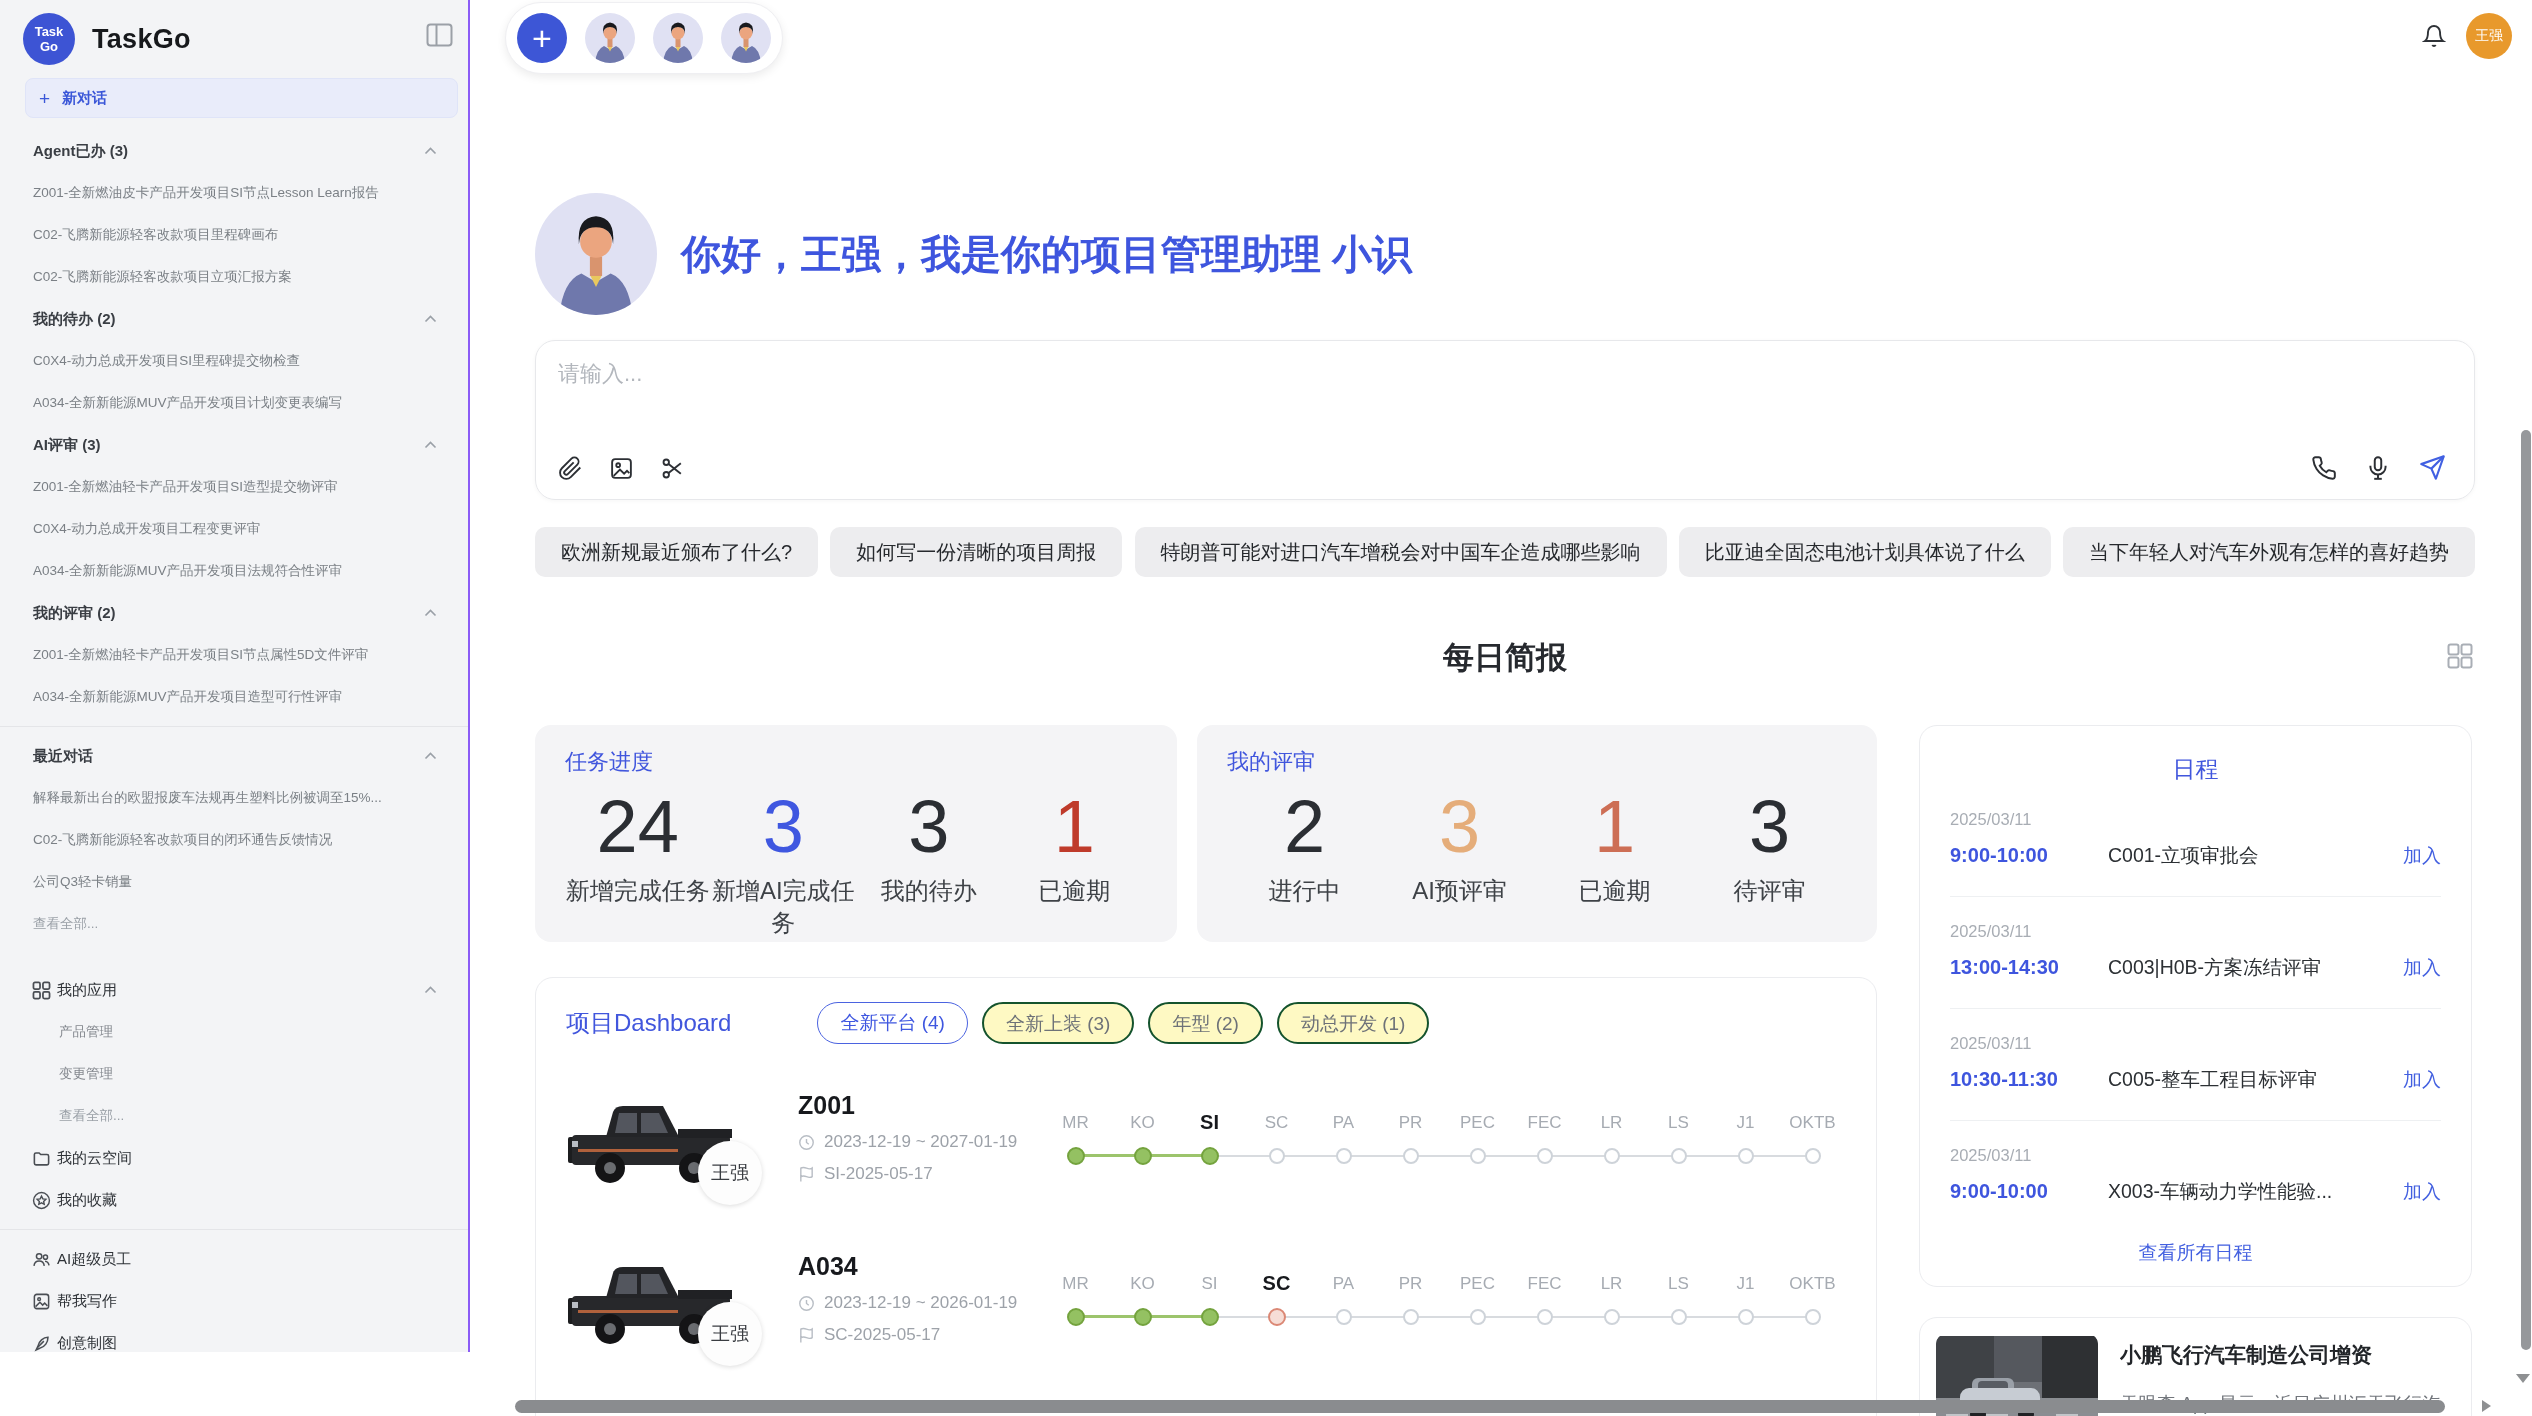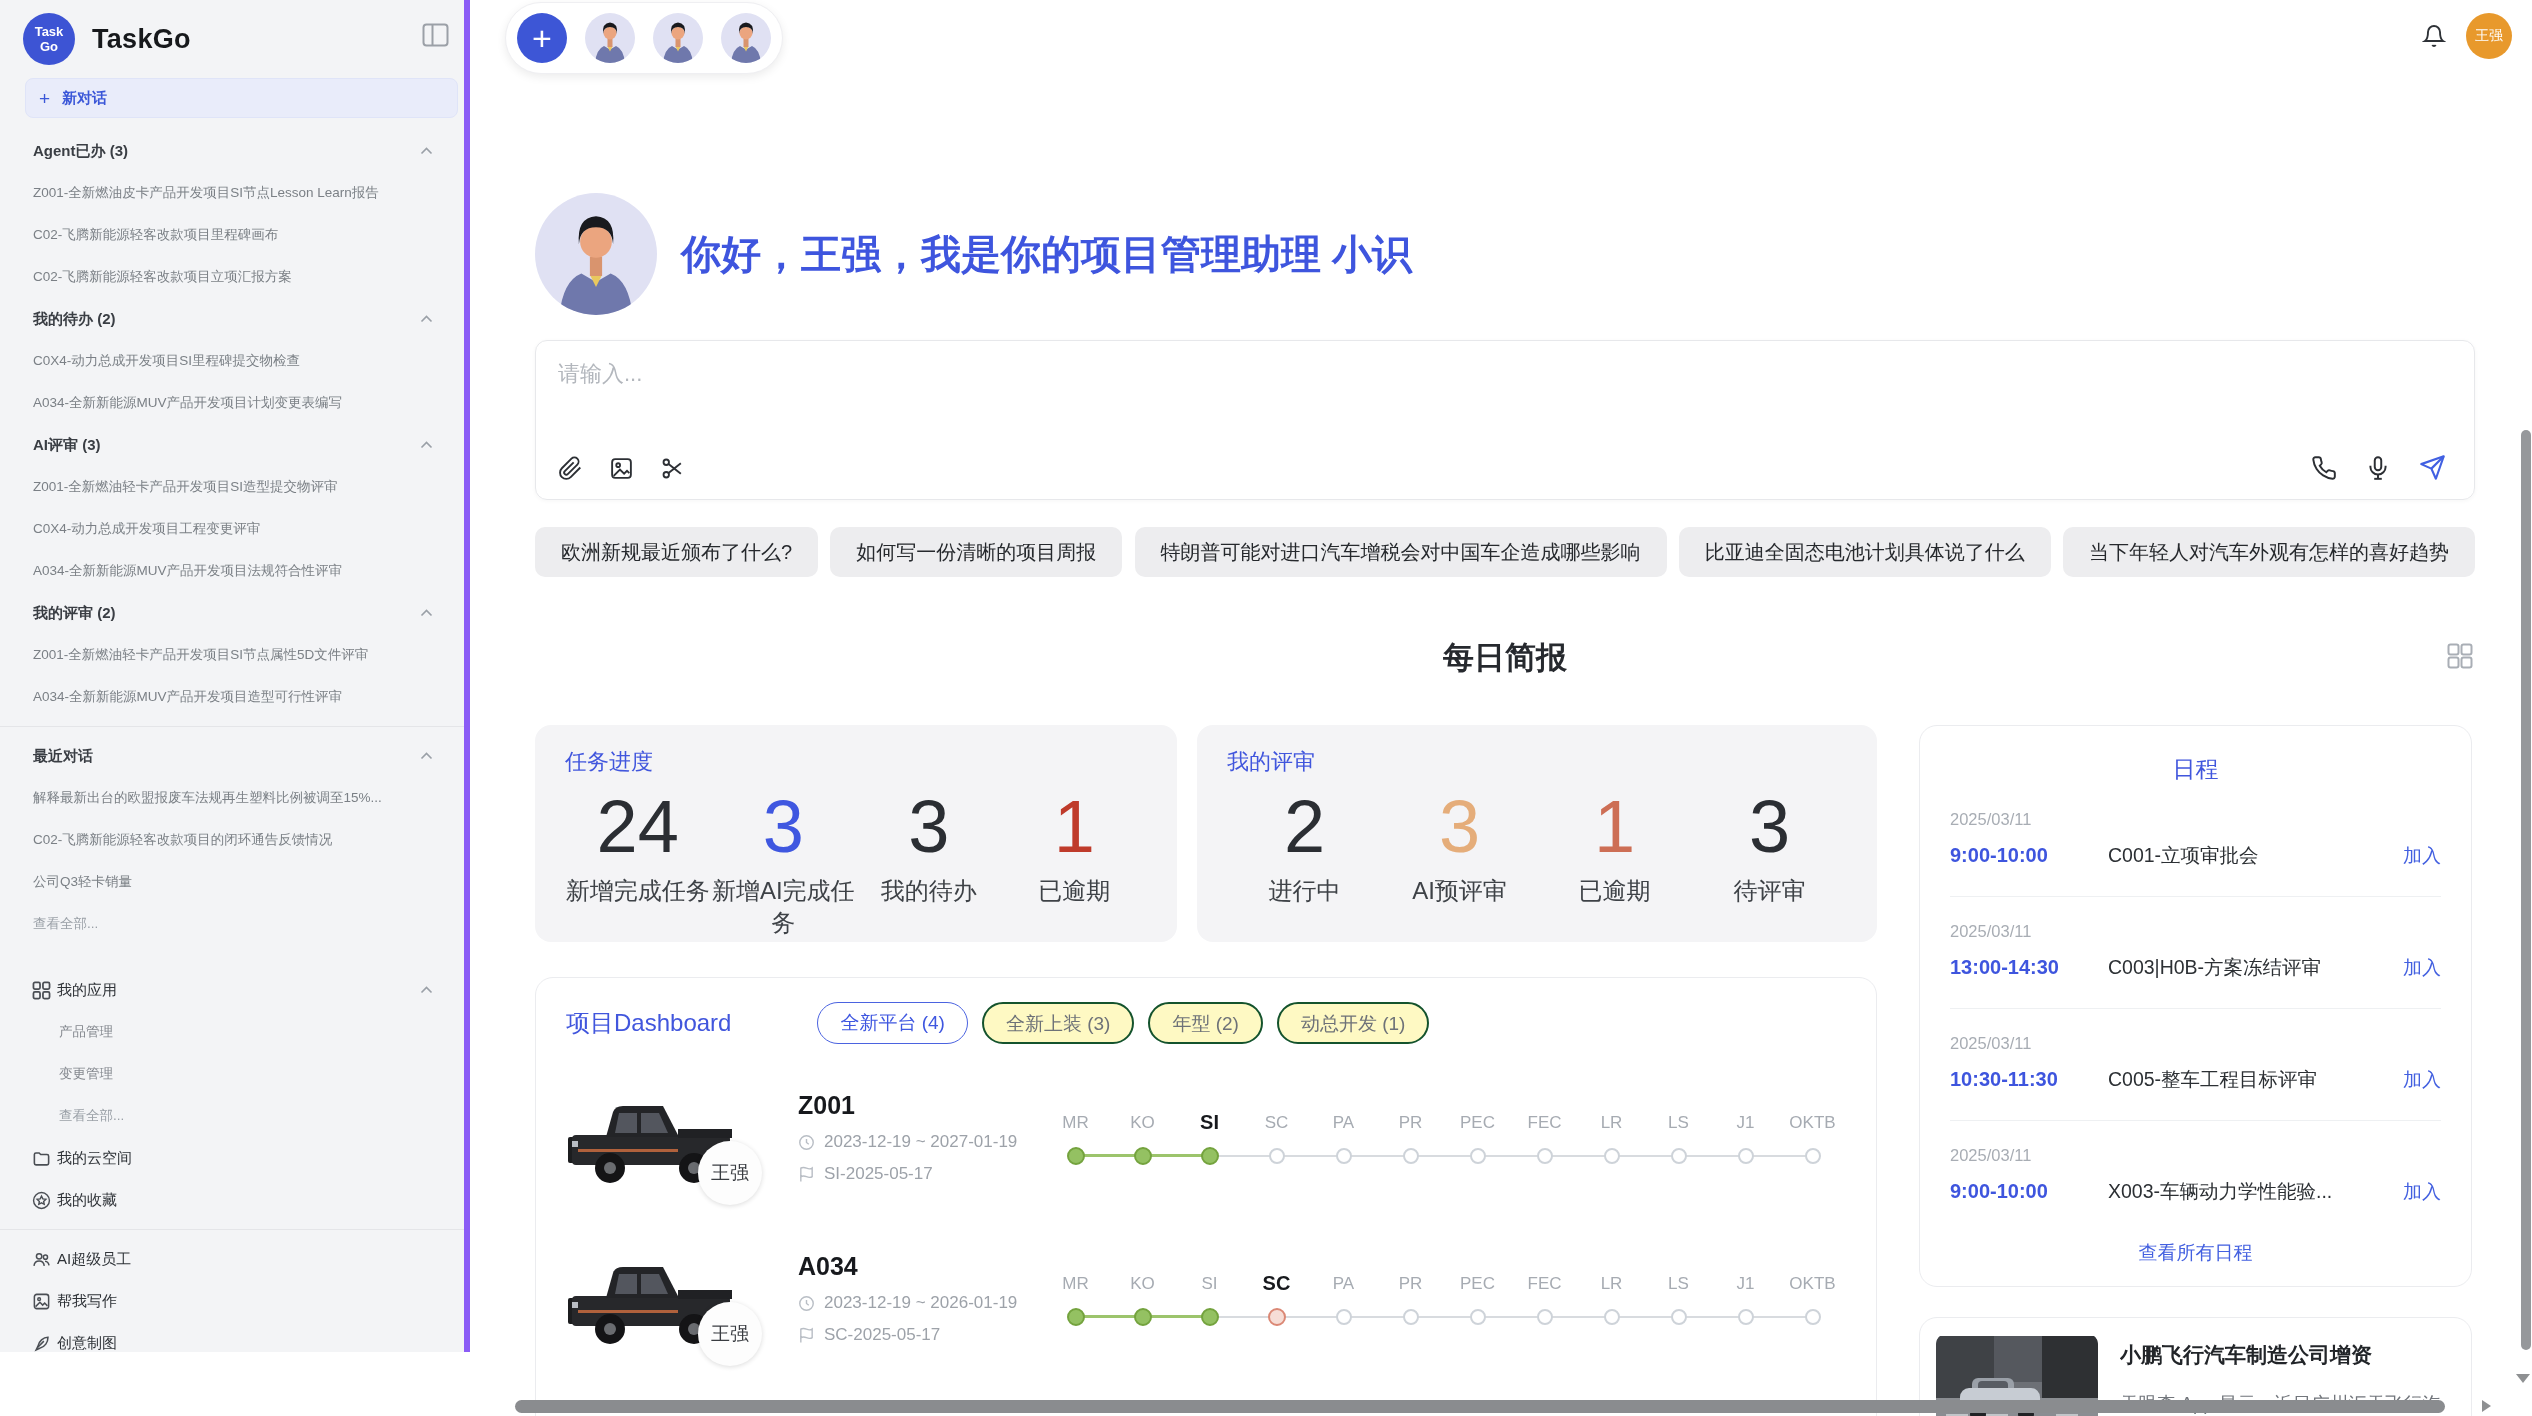--- a/index.html
+++ b/index.html
@@ -1,21 +1,21 @@
 <!DOCTYPE html>
 <html><head>
 <meta charset="utf-8">
 <style>
   html,body{margin:0;padding:0}
   body{width:2532px;height:1416px;overflow:hidden;display:flex;background:#fff;
        font-family:"Liberation Sans","DejaVu Sans",sans-serif;color:#26292e}
   svg{display:block}
   
   .sidebar{width:470px;min-width:470px;height:1352px;background:#f3f4f6;position:relative;
-           border-right:6px solid #8b5cf6;box-sizing:border-box;overflow:hidden}
+           border-right:2px solid #8b5cf6;box-sizing:border-box;overflow:hidden}
   .side-head{display:flex;align-items:center;gap:17px;padding:13px 0 0 23px;height:52px}
   .logo{width:52px;height:52px;border-radius:50%;background:#3d54d4;color:#fff;display:flex;
         flex-direction:column;align-items:center;justify-content:center;font-size:13px;line-height:15px;font-weight:600}
   .app-title{font-size:27px;font-weight:700;color:#17191c;letter-spacing:.3px}
   .panel-icon{position:absolute;top:23px;right:15px;cursor:pointer}
   .new-chat{margin:13px 12px 0 25px;width:433px;height:40px;background:#e9ecfa;border:1px solid #dfe4f8;
             border-radius:8px;display:flex;align-items:center;gap:12px;padding-left:13px;color:#3b57d8;
             font-size:15px;font-weight:600;box-sizing:border-box;cursor:pointer}
   .plus-sm{font-size:19px;font-weight:400;line-height:19px}
   .side-list{margin-top:12px}
@@ -39,21 +39,21 @@
             align-items:center;justify-content:center;font-size:34px;font-weight:300;cursor:pointer}
   .tb-avatar{width:50px;height:50px;border-radius:50%;overflow:hidden;cursor:pointer}
   .bell{position:absolute;top:24px;right:86px;color:#2e3237;cursor:pointer}
   .user-chip{position:absolute;top:13px;right:20px;width:46px;height:46px;border-radius:50%;
              background:#e8992c;color:#fff;display:flex;align-items:center;justify-content:center;
              font-size:14px;cursor:pointer}
   .content{padding:0 57px 0 65px}
   .hero{margin-top:193px;display:flex;align-items:center;gap:24px}
   .hero-avatar{width:122px;height:122px;border-radius:50%;overflow:hidden}
   .greeting{font-size:40px;font-weight:700;color:#3e55de}
-  .composer{margin-top:25px;height:160px;border:1px solid #e7e8eb;border-radius:12px;position:relative;
+  .composer{margin-top:25px;height:160px;border:1px solid #e7e8eb;border-radius:20px;position:relative;
             box-sizing:border-box;box-shadow:0 1px 4px rgba(0,0,0,.04)}
   .composer textarea{position:absolute;left:20px;top:16px;width:1800px;height:66px;border:none;outline:none;
             resize:none;font-size:22px;font-family:inherit;color:#30343a;background:transparent}
   .composer textarea::placeholder{color:#b3b7bd}
   .comp-left{position:absolute;left:22px;bottom:18px;display:flex;gap:26px;align-items:center;color:#2c2f34}
   .comp-right{position:absolute;right:28px;bottom:18px;display:flex;gap:28px;align-items:center;color:#2c2f34}
   .comp-ic{cursor:pointer}
   .send-ic{color:#4160e2}
   .chips{margin-top:27px;display:flex;justify-content:space-between}
   .chip{height:50px;line-height:50px;padding:0 26px;background:#ededef;border-radius:10px;

